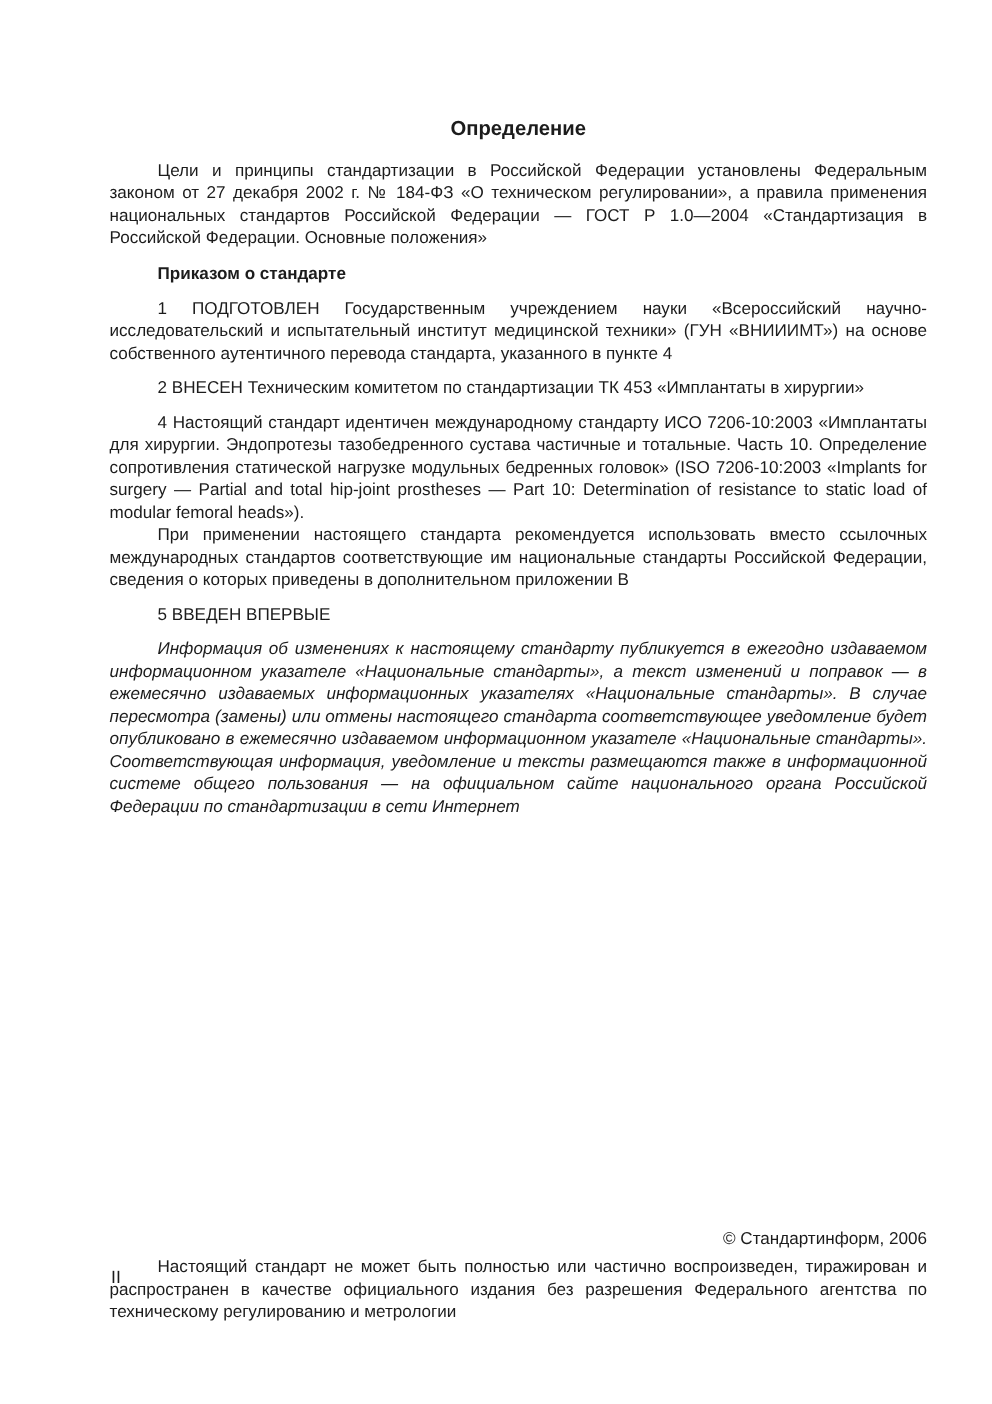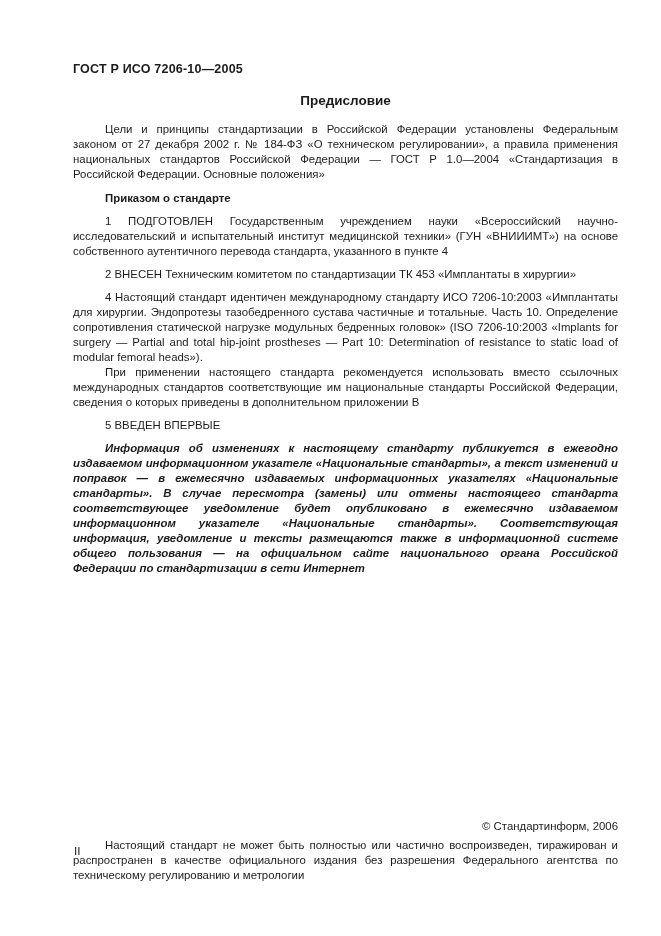--- a/index.html
+++ b/index.html
@@ -37,21 +37,21 @@
   }
   p.clause { margin-top: 8px; }
   p.tight { margin-top: 0; }
   .subheading {
     font-weight: bold;
     font-size: 11.4px;
     line-height: 15px;
     text-indent: 32px;
     margin-top: 9px;
   }
-  .note { font-style: italic; font-weight: bold; }
+  .note { font-style: italic; }
   .copyright {
     position: absolute;
     top: 777px; right: 43px;
     font-size: 11.4px;
     line-height: 15px;
     margin-top: 42px;
   }
   .restriction-wrap {
     position: absolute;
     top: 838px; left: 73px; right: 43px;
@@ -62,23 +62,22 @@
     top: 844px; left: 74px;
     font-size: 11.8px;
     line-height: 15px;
   }
 </style>
 </head>
 <body>
 
 <div class="page">
 
-  <div class="doc-code">ГОСТ Р ИСО 7206-10—2005</div>
 
-  <div class="title">Предисловие</div>
+  <div class="title">Определение</div>
 
   <p class="body">Цели и принципы стандартизации в Российской Федерации установлены Федеральным законом от 27 декабря 2002 г. № 184-ФЗ «О техническом регулировании», а правила применения национальных стандартов Российской Федерации — ГОСТ Р 1.0—2004 «Стандартизация в Российской Федерации. Основные положения»</p>
 
   <div class="subheading">Приказом о стандарте</div>
 
   <p class="body clause">1 ПОДГОТОВЛЕН Государственным учреждением науки «Всероссийский научно-исследовательский и испытательный институт медицинской техники» (ГУН «ВНИИИМТ») на основе собственного аутентичного перевода стандарта, указанного в пункте 4</p>
 
   <p class="body clause">2 ВНЕСЕН Техническим комитетом по стандартизации ТК 453 «Имплантаты в хирургии»</p>
 
 

